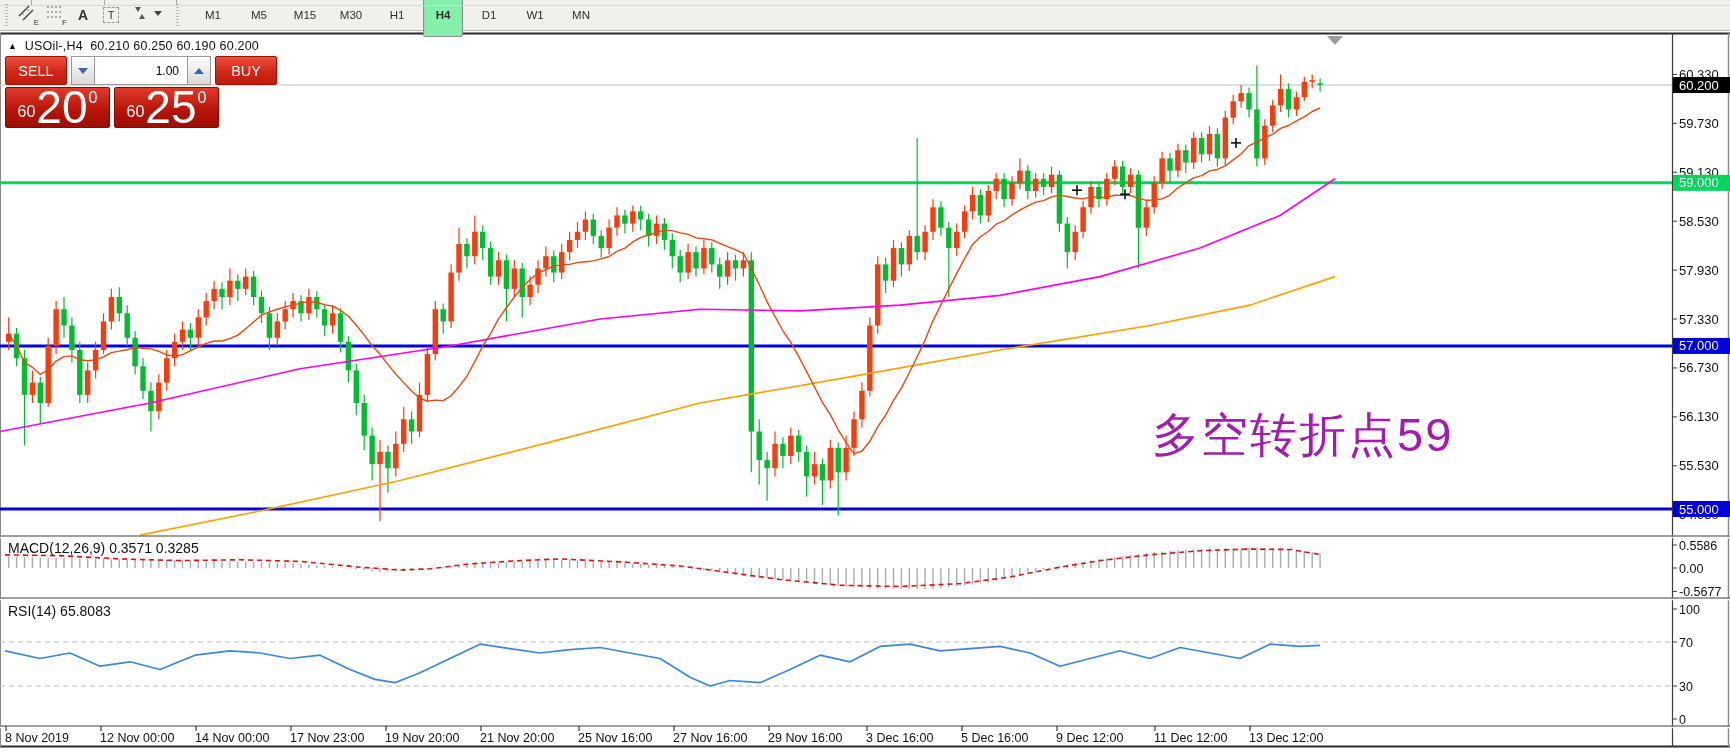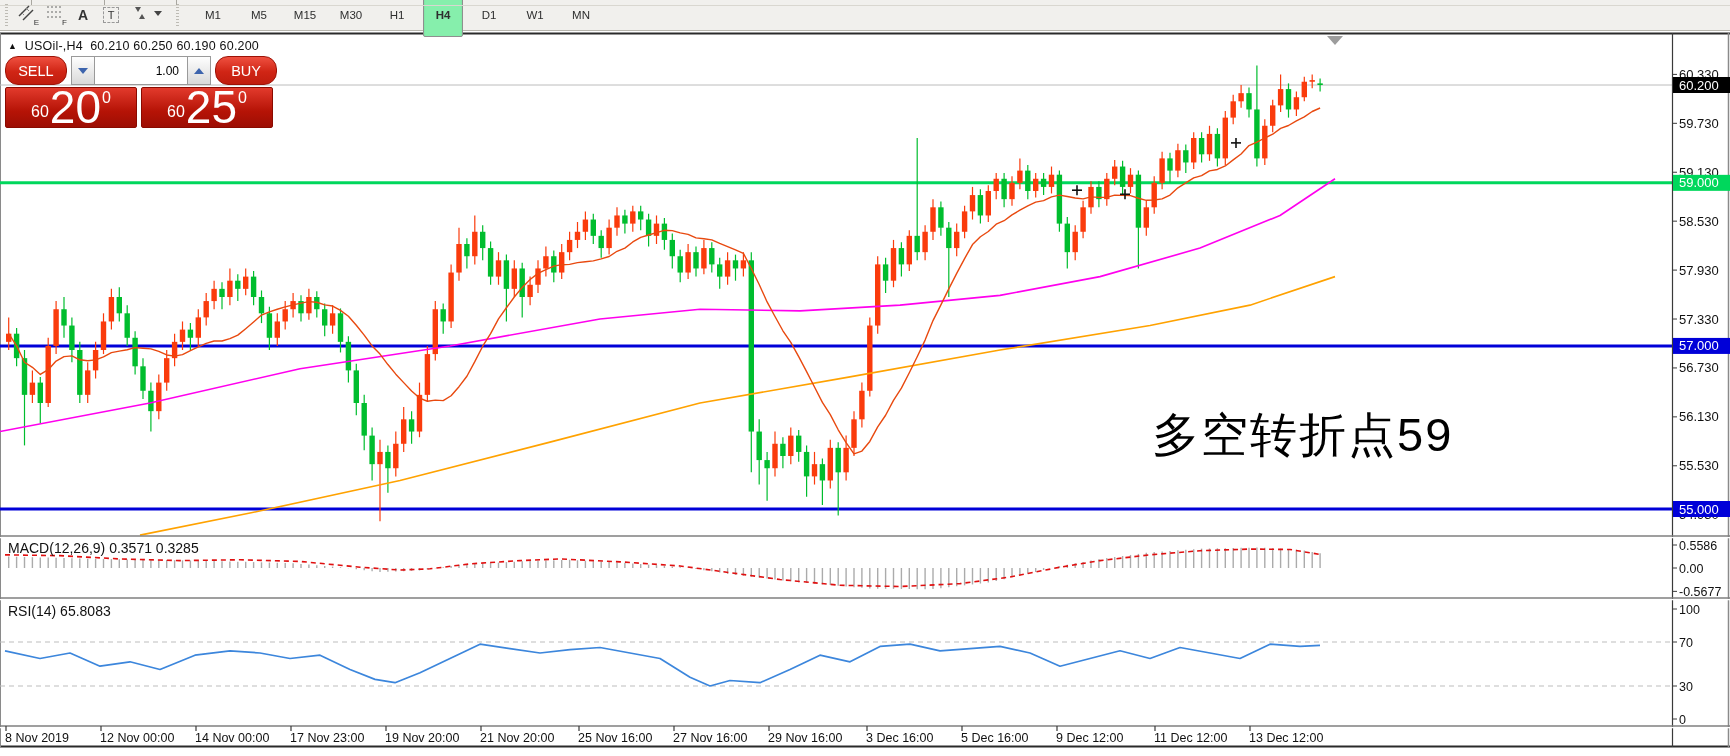--- a/index.html
+++ b/index.html
@@ -13,33 +13,33 @@
   .tinyletter{position:absolute;right:1px;bottom:0;font-size:8px;color:#333;}
   .tfgroup{display:flex;align-items:center;margin-left:6px;}
   .tfbtn{min-width:26px;padding:15px 6px;margin:0 3px;text-align:center;font-size:11.5px;color:#2e2e2e;border:1px solid transparent;border-radius:2px;cursor:default;}
   .tfbtn.active{border:1px solid #8f8f8f;background:#86efac;box-shadow:inset 0 1px 2px rgba(0,0,0,.12);font-weight:bold;}
   
   .symbol-header{position:absolute;left:8px;top:39px;font-size:12.5px;color:#111;z-index:4;letter-spacing:.2px;}
   .symbol-header .tri{font-size:9px;vertical-align:1px;margin-right:4px;}
   .trade-widget{position:absolute;left:5px;top:56px;width:272px;z-index:4;}
   .tw-row1{display:flex;height:29px;}
   .btn-red{background:linear-gradient(#ef5040,#d02515 55%,#c01d0e);border:1px solid #9d1206;border-radius:2px;color:#fff;font-size:14.5px;display:flex;align-items:center;justify-content:center;}
-  .sellbtn,.buybtn{width:64px;border-radius:13px;}
+  .sellbtn,.buybtn{width:64px;}
   .spin{width:24px;background:linear-gradient(#fefefe,#d9d9d9);border:1px solid #9a9a9a;display:flex;align-items:center;justify-content:center;}
   .spin .tri-dn{width:0;height:0;border-left:5px solid transparent;border-right:5px solid transparent;border-top:6px solid #3d64ad;}
   .spin .tri-up{width:0;height:0;border-left:5px solid transparent;border-right:5px solid transparent;border-bottom:6px solid #3d64ad;}
   .vol-input{width:84px;border:1px solid #9a9a9a;border-left:none;border-right:none;font-size:12px;color:#000;text-align:right;padding:0 8px 0 0;font-family:"Liberation Sans",sans-serif;}
   .tw-row1 .gap{width:4px;}
   .tw-row2{display:flex;margin-top:2px;}
-  .bigprice{width:132px;height:41px;background:linear-gradient(#e23a2c,#b51306 60%,#9d0e04);border:1px solid #8a0a00;border-radius:2px;color:#fff;display:flex;align-items:flex-end;justify-content:center;padding-bottom:2px;box-sizing:border-box;}
+  .bigprice{width:105px;height:41px;background:linear-gradient(#e23a2c,#b51306 60%,#9d0e04);border:1px solid #8a0a00;border-radius:2px;color:#fff;display:flex;align-items:flex-end;justify-content:center;padding-bottom:2px;box-sizing:border-box;}
   .bigprice .small{font-size:16px;margin:0 1px 4px 0;}
   .bigprice .big{font-size:46px;line-height:36px;}
   .bigprice .sup{font-size:16px;margin:0 0 18px 1px;}
   .bigprice + .bigprice{margin-left:4px;}
-  .annotation{position:absolute;left:1152px;top:404px;font-size:47px;color:#000000;z-index:3;letter-spacing:2px;white-space:nowrap;}
+  .annotation{position:absolute;left:1152px;top:404px;font-size:47px;color:#a21caf;z-index:3;letter-spacing:2px;white-space:nowrap;}
   .ind-label{position:absolute;left:8px;font-size:14px;color:#111;z-index:3;}
   #macd-label{top:540px;}
   #rsi-label{top:603px;}
   .bottom-strip{position:absolute;left:0;top:748px;width:1730px;height:8px;background:#d8d5cf;border-top:1px solid #8d8b84;}
   .bottom-inset{position:absolute;left:6px;top:750px;width:206px;height:6px;background:#fff;border:1px solid #9a988f;border-bottom:none;}
   svg text{font-family:"Liberation Sans",sans-serif;}
 </style>
 </head>
 <body>
 

